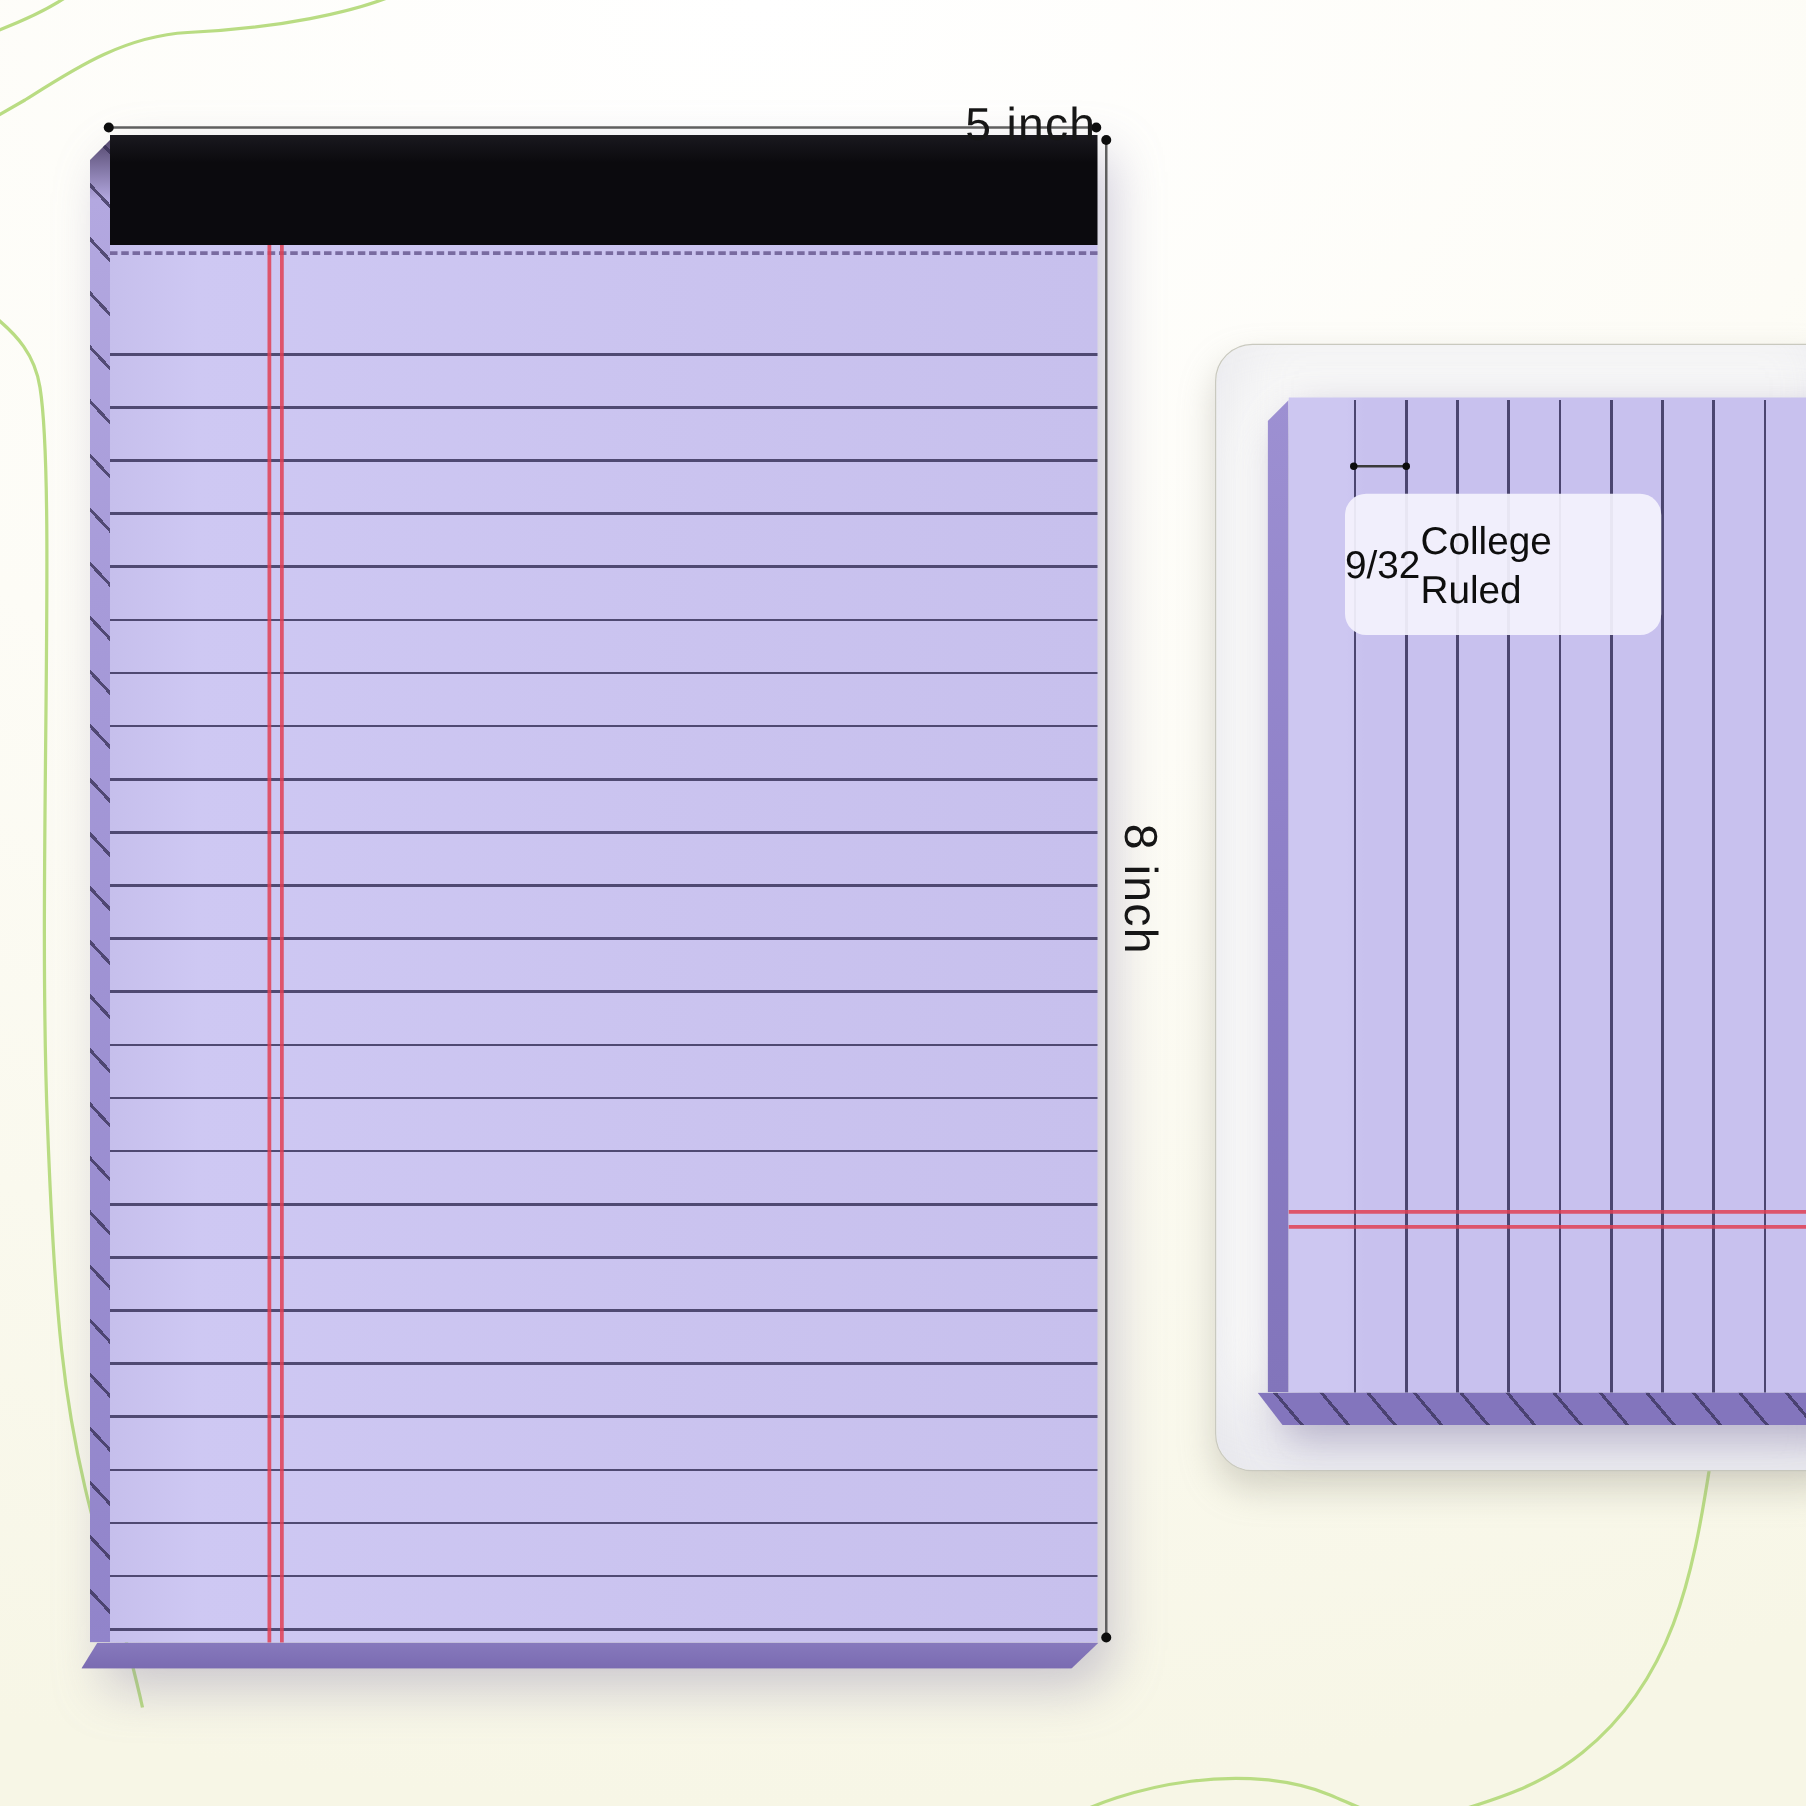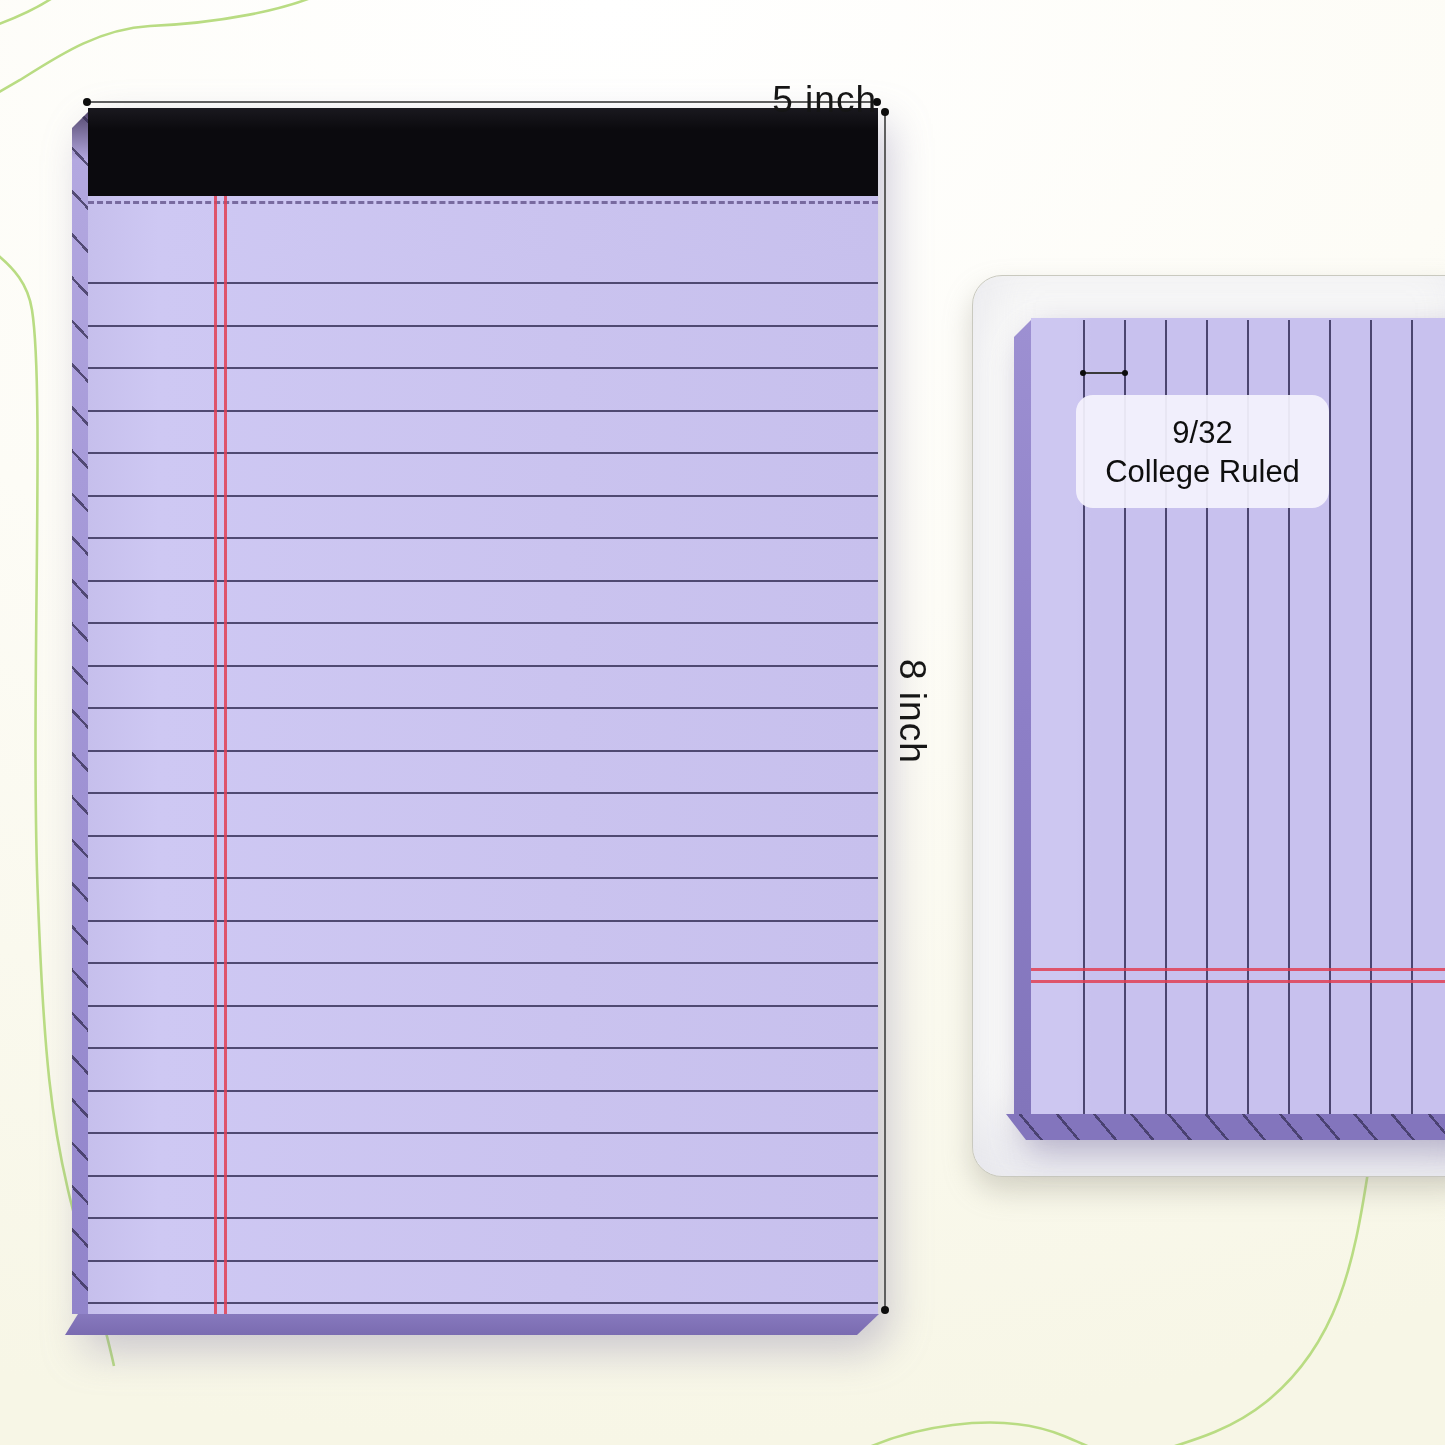--- a/index.html
+++ b/index.html
@@ -64,21 +64,21 @@
     clip-path:polygon(0 0,100% 0,100% 100%,20px 100%);}
   .pd-bottom::after{content:"";position:absolute;inset:0;
     background:repeating-linear-gradient(50deg,transparent 0 26px,rgba(50,44,82,0.7) 26px 28.5px);}
 
   .spacing-dim{position:absolute;left:1083px;top:372px;width:42px;height:2px;background:#3a3a3a;z-index:3;}
   .spacing-dim .dot{width:6px;height:6px;}
   .spacing-dim .dot.l{left:-3px;top:-2px;} .spacing-dim .dot.r{right:-3px;top:-2px;}
 
   .ruling-label{position:absolute;left:1076px;top:395px;width:253px;height:113px;z-index:3;
     background:rgba(244,242,253,0.93);border-radius:17px;
-    display:flex;flex-direction:column;align-items:center;justify-content:center;
+    display:flex;flex-direction:row;align-items:center;justify-content:center;
     font-size:31px;line-height:39px;color:#0e0e0e;}
 </style>
 </head>
 <body>
 
 <div class="stage">
 
   <svg class="curves" width="1445" height="1445" viewBox="0 0 1445 1445" fill="none">
     <path d="M 320 -6 C 285 10 220 23 150 26 C 98 29 58 56 20 80 L -8 96" stroke="#b9dc83" stroke-width="2.6"></path>
     <path d="M 58 -6 C 42 6 18 17 -6 26" stroke="#b9dc83" stroke-width="2.6"></path>

